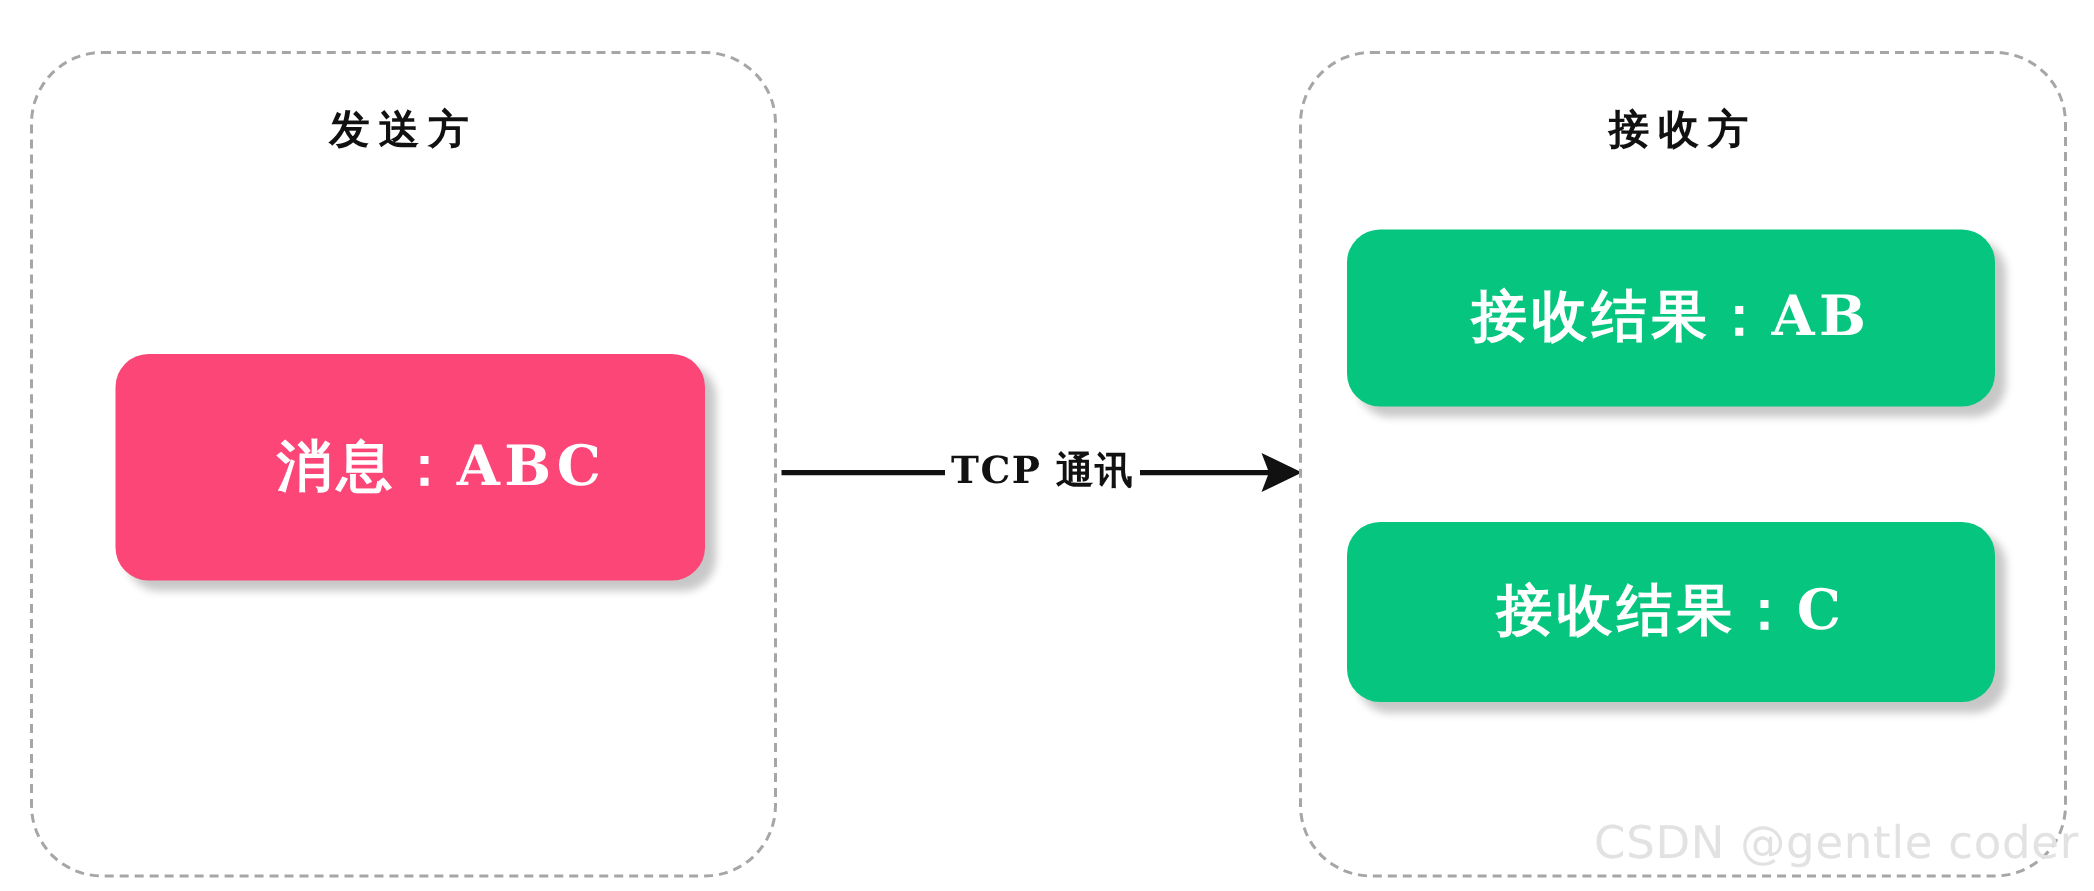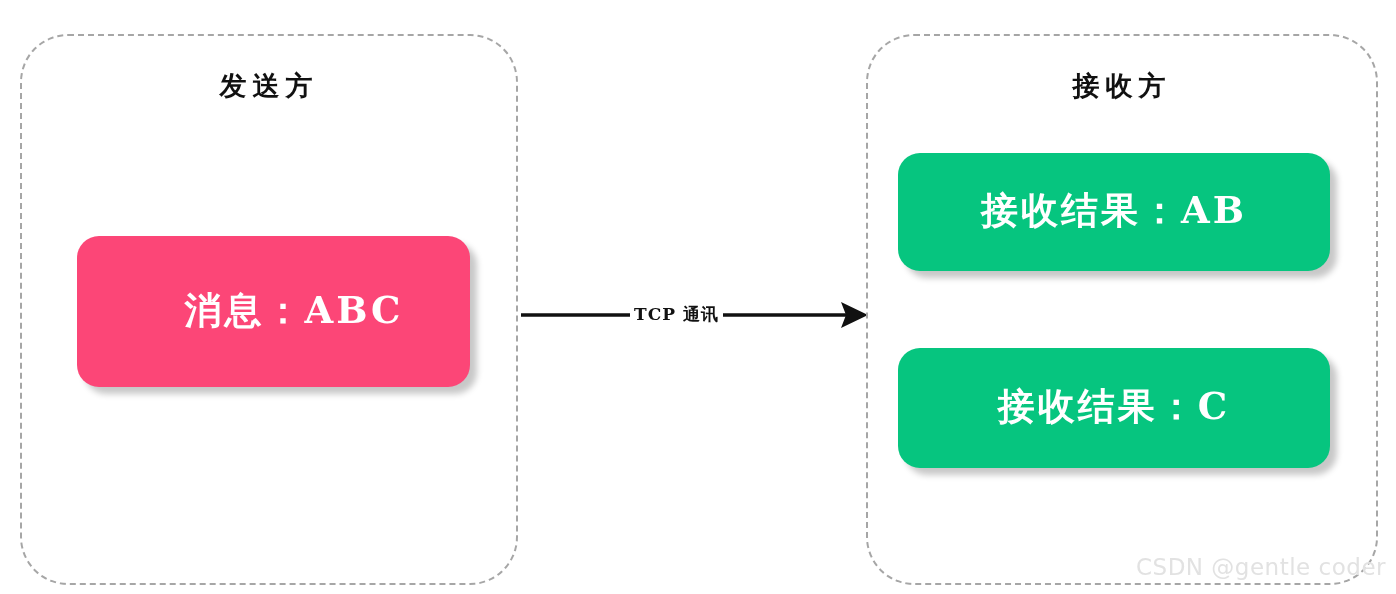--- a/index.html
+++ b/index.html
@@ -75,37 +75,37 @@
     left: 515px;
     top: 286px;
     width: 360px;
     height: 60px;
   }
   #arrow-label {
     position: absolute;
     left: 630px;
     top: 297px;
     font-family: "DejaVu Serif", "Liberation Serif", serif;
-    font-size: 17px;
+    font-size: 25px;
     font-weight: 700;
     letter-spacing: 1px;
     color: #111111;
     background: #ffffff;
     padding: 0 4px;
     white-space: nowrap;
     line-height: 34px;
   }
 
   
   #watermark {
     position: absolute;
     right: 10px;
     bottom: 14px;
     font-family: "DejaVu Sans", "Liberation Sans", sans-serif;
-    font-size: 23px;
+    font-size: 30px;
     color: #e2e2e2;
     letter-spacing: 0.5px;
     white-space: nowrap;
     pointer-events: none;
   }
 </style>
 </head>
 <body>
 
 <div id="canvas">

